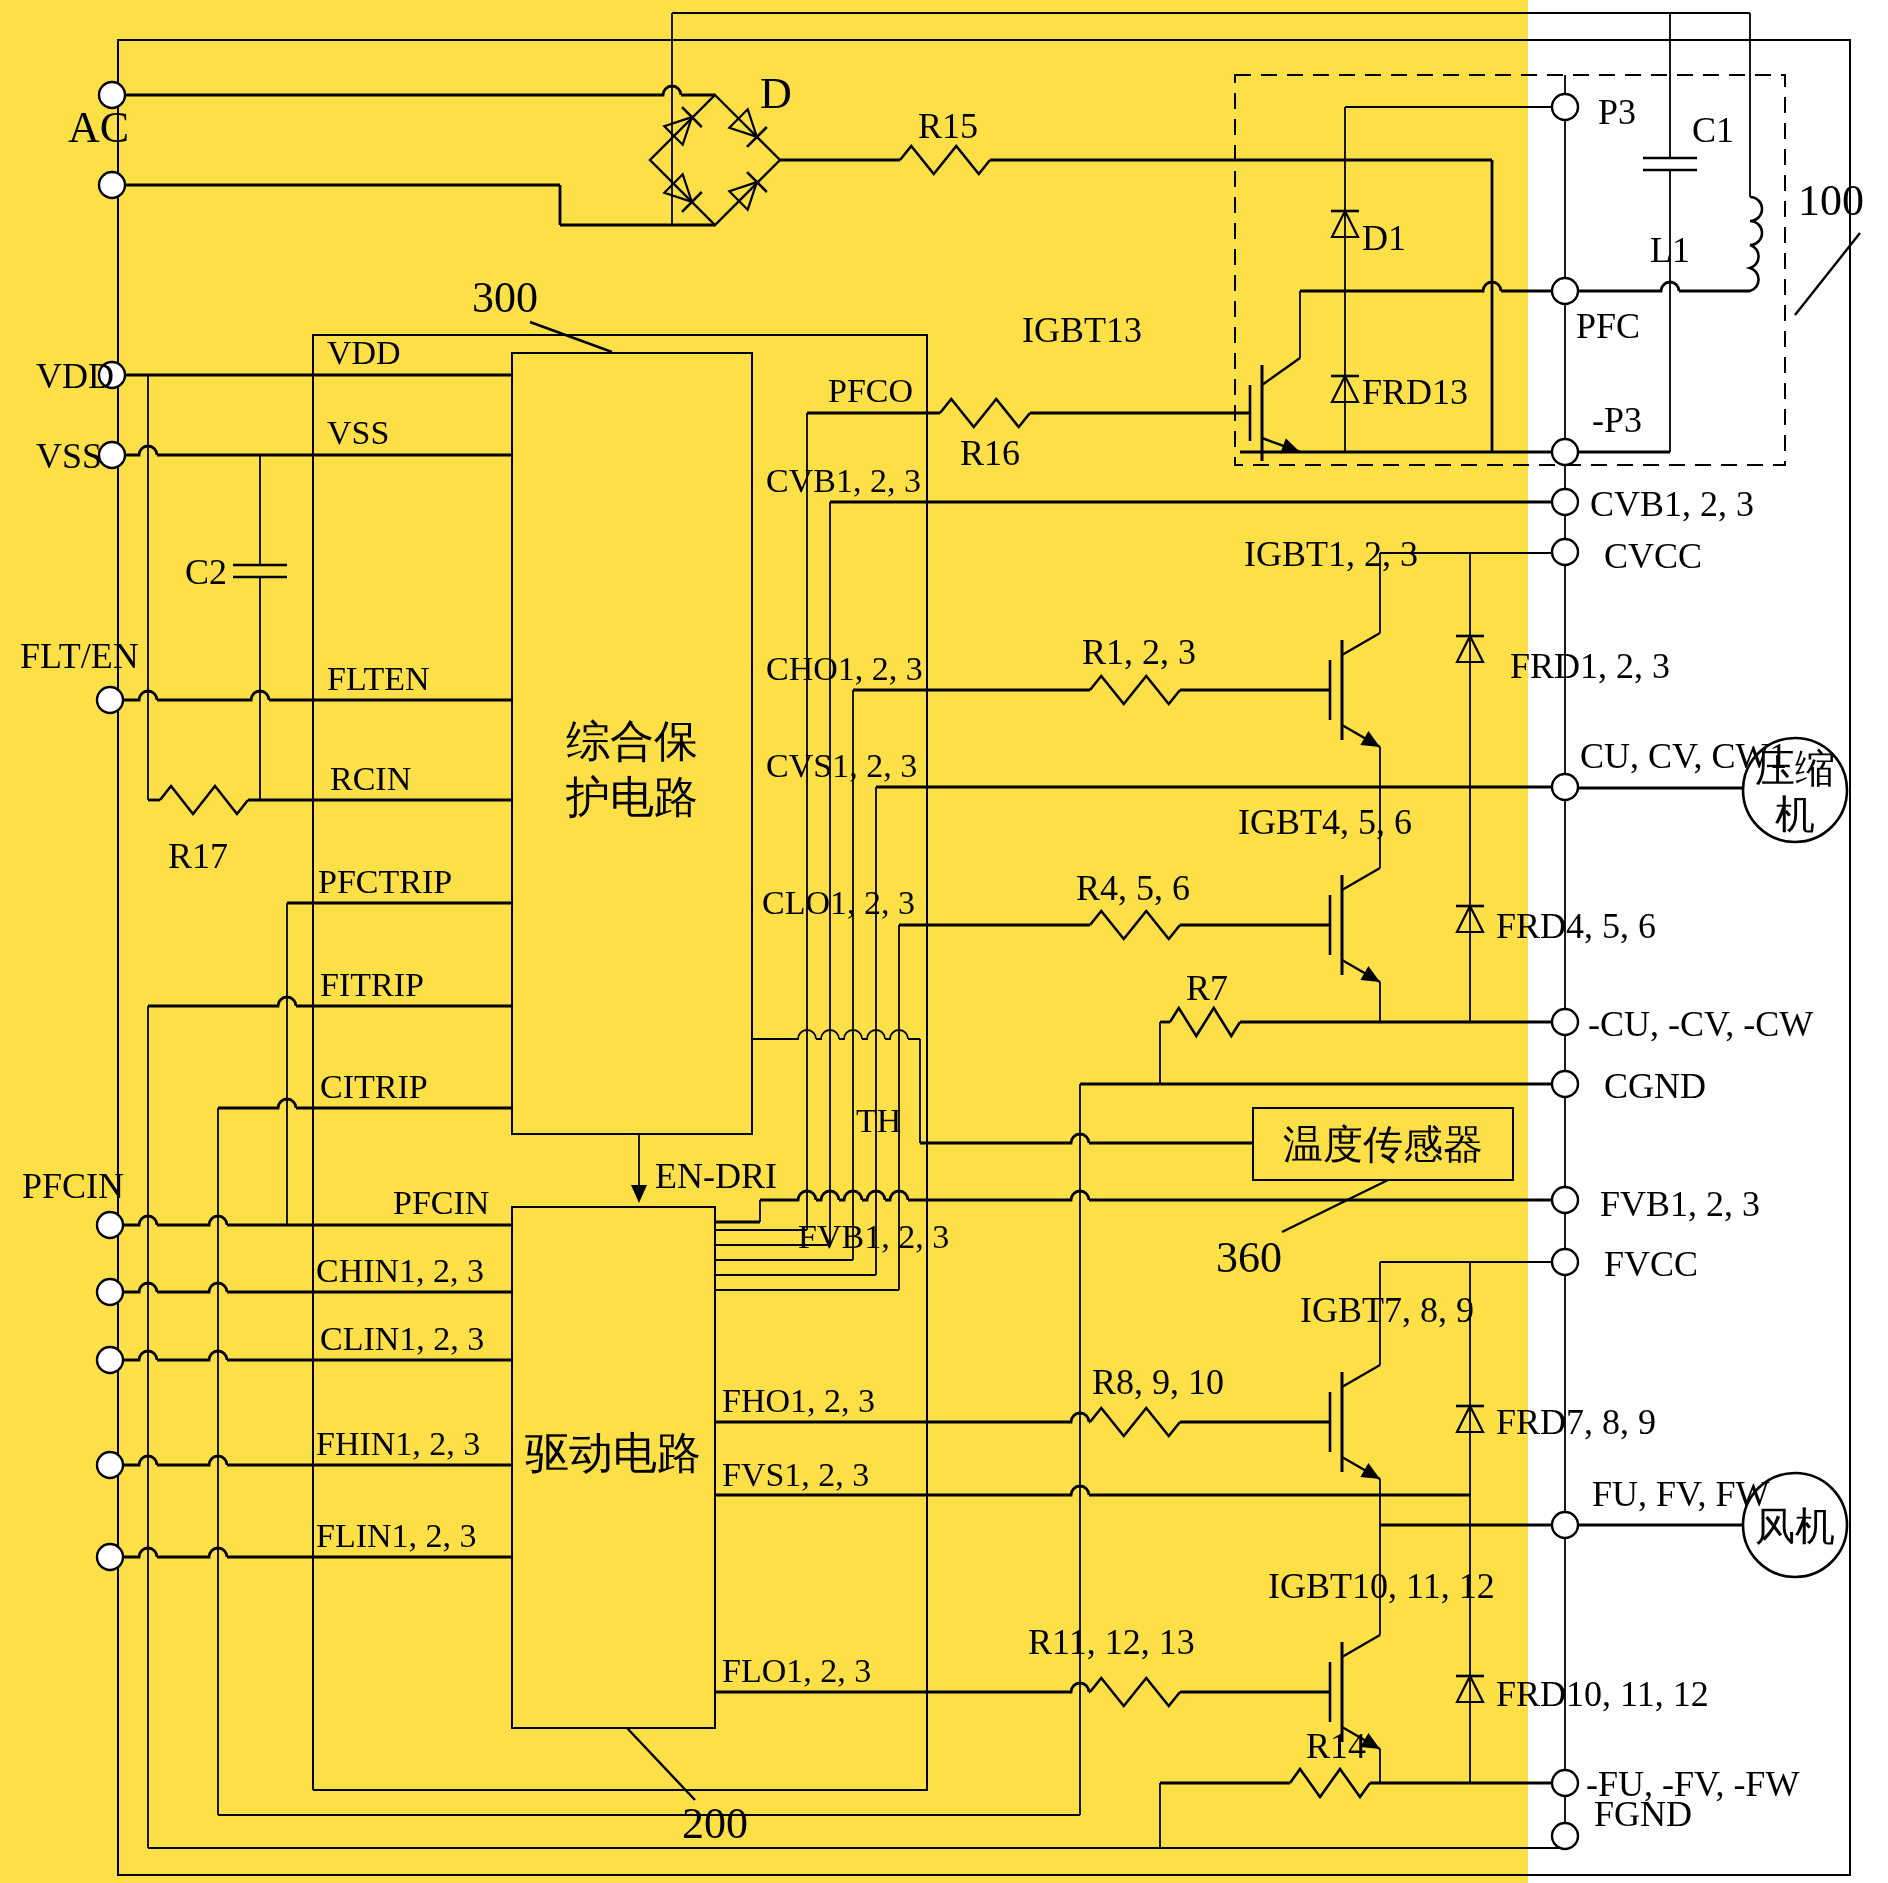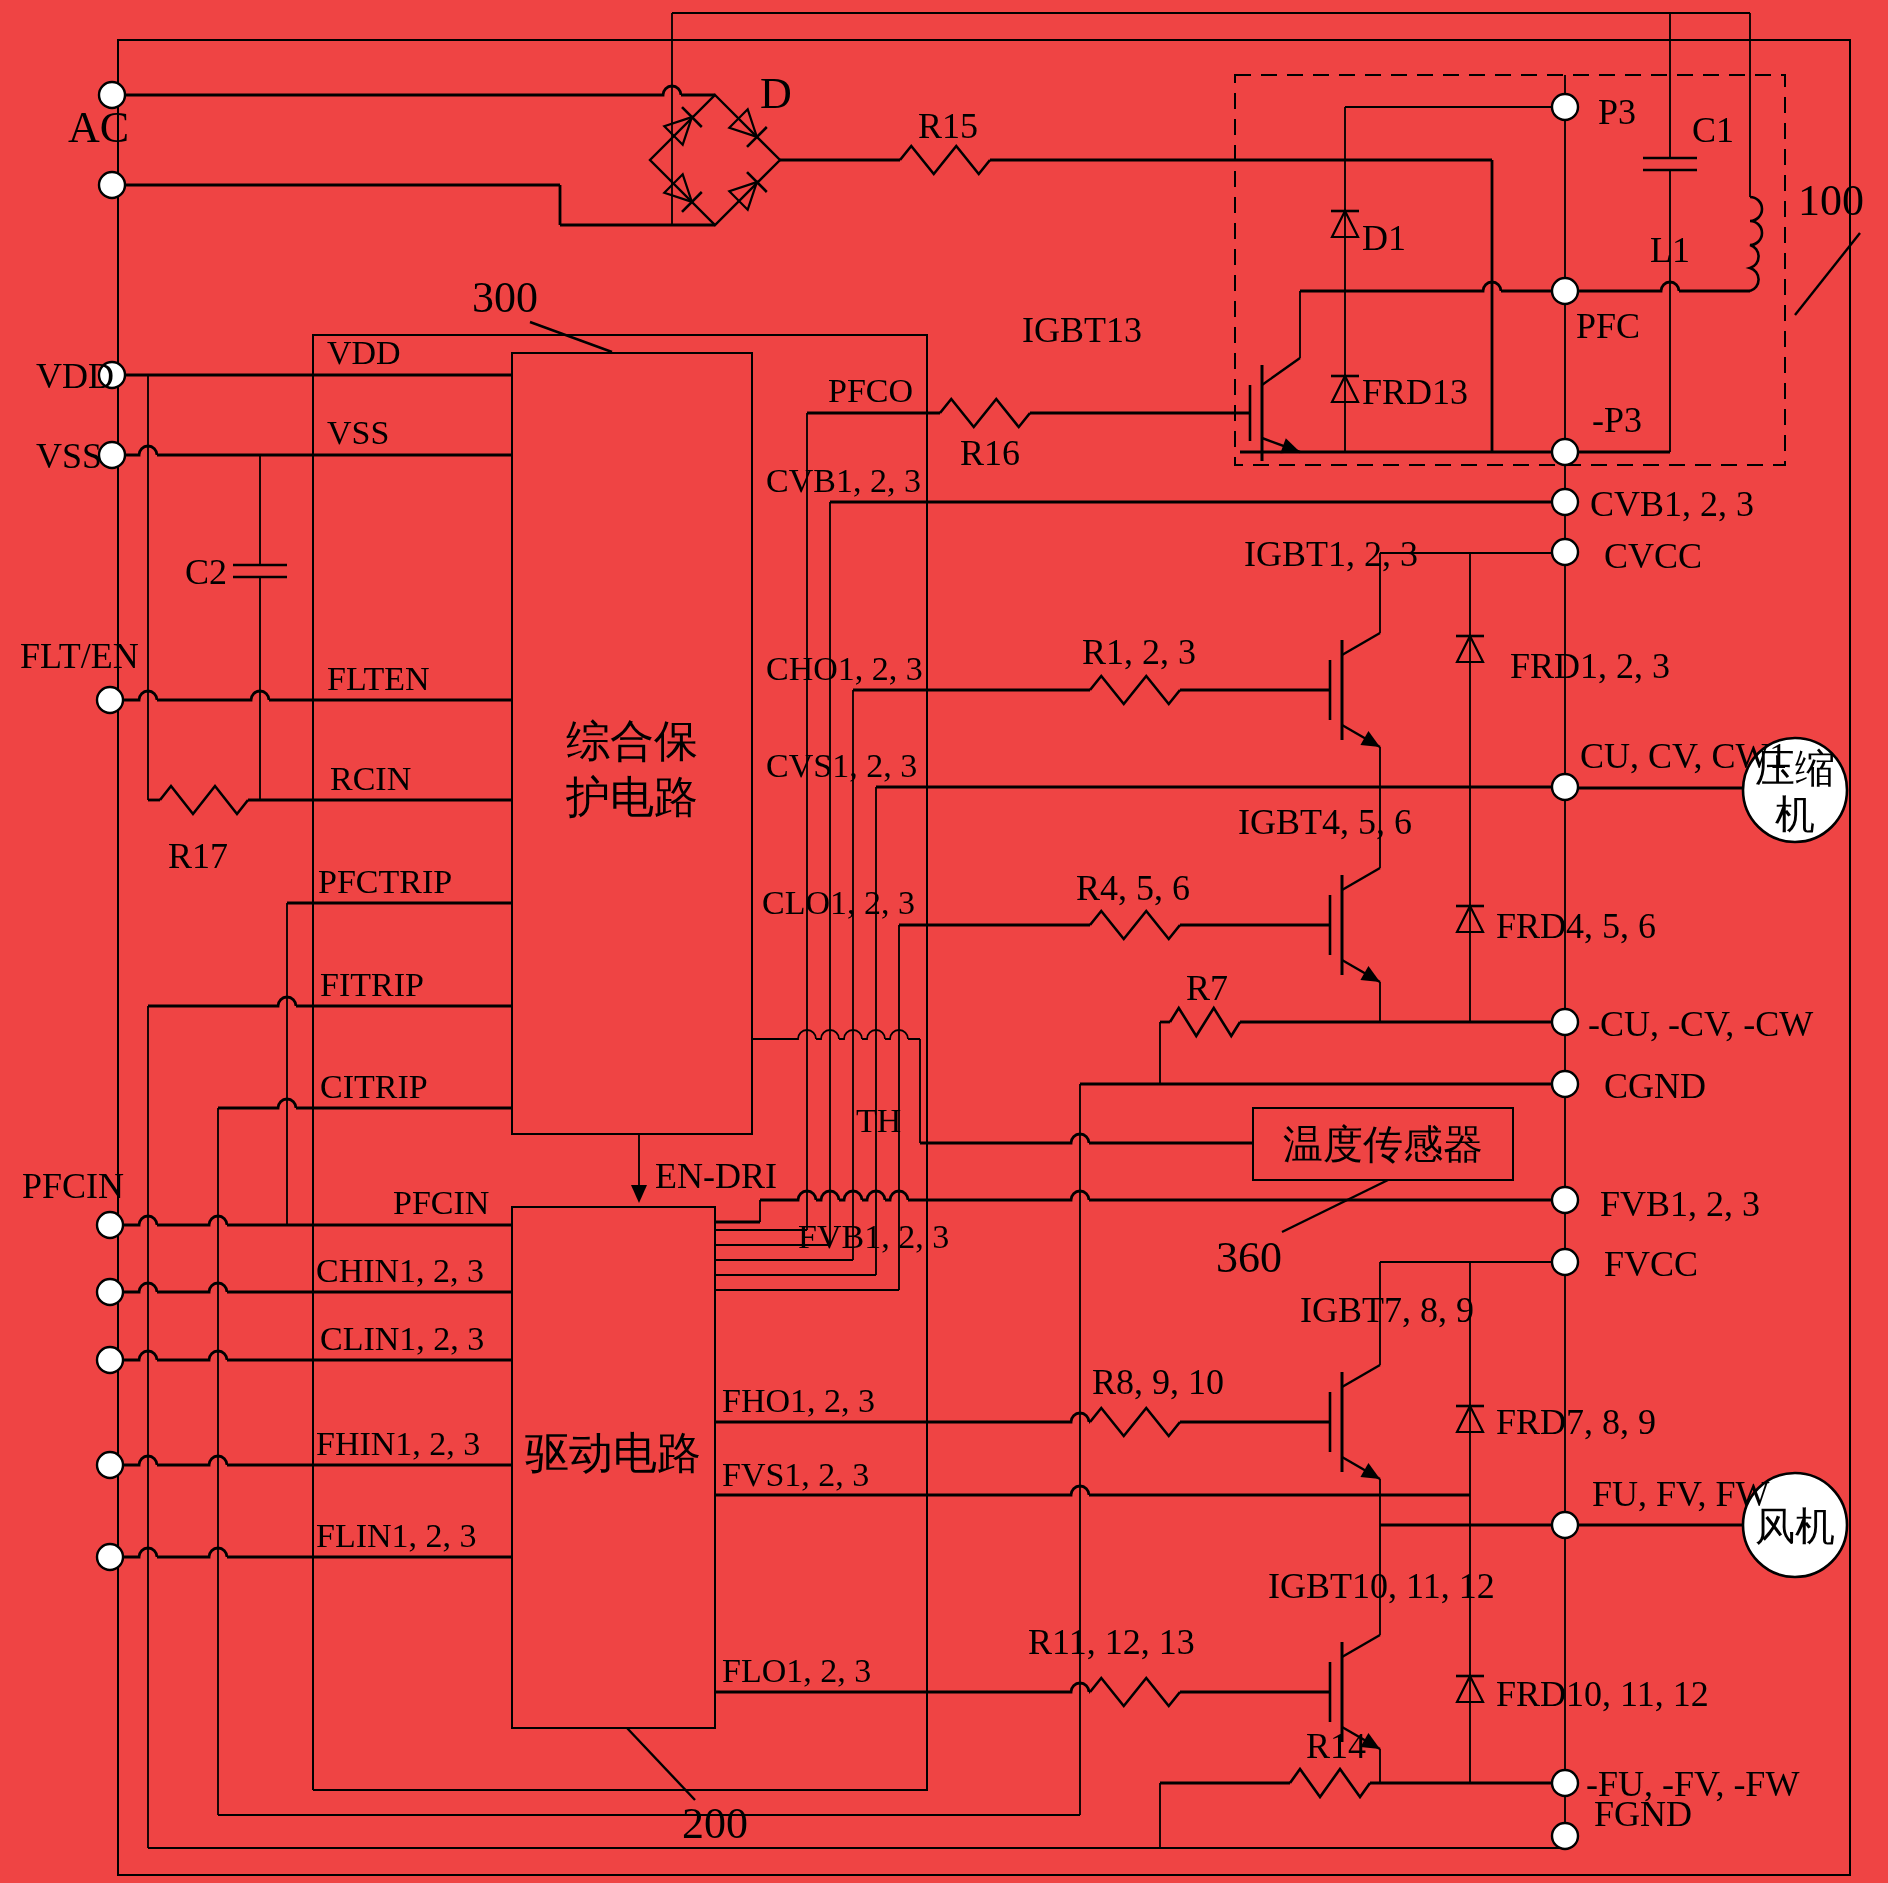--- a/index.html
+++ b/index.html
@@ -1,16 +1,16 @@
 <!DOCTYPE html>
 <html><head>
 <meta charset="utf-8">
 <style>
   html,body{margin:0;padding:0;background:#fff;}
-  #stage{position:relative;width:1888px;height:1883px;background:#ef4444;
+  #stage{position:relative;width:1528px;height:1883px;background:#fde047;
          font-family:"Liberation Serif","DejaVu Serif",serif;}
   svg{position:absolute;left:0;top:0;}
   text{fill:#000;}
   .lbl{font-size:36px;}
   .pin{font-size:34px;}
   .big{font-size:44px;}
   .cjk{font-size:44px;}
 </style>
 </head>
 <body>

